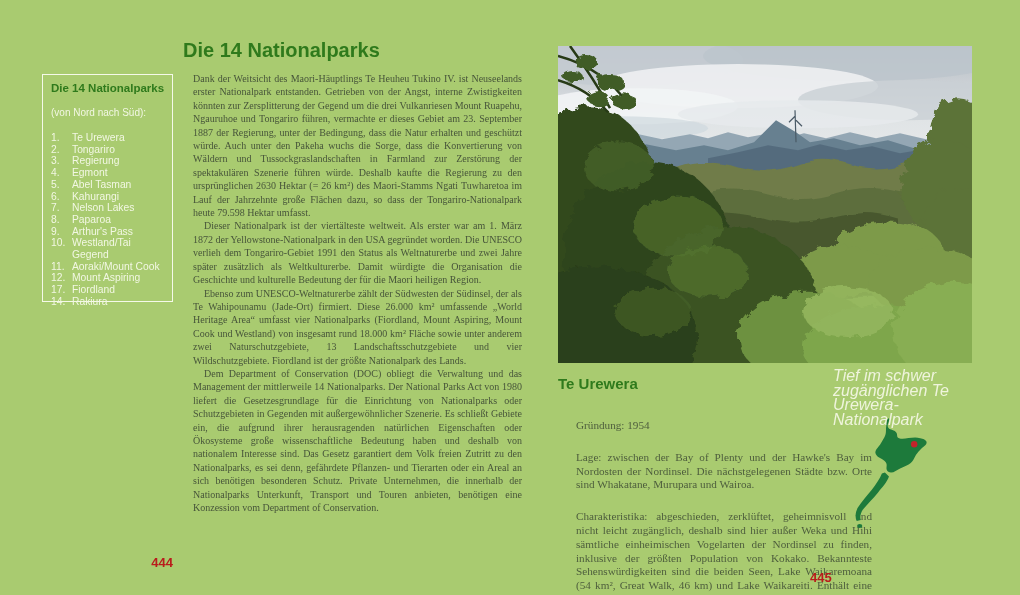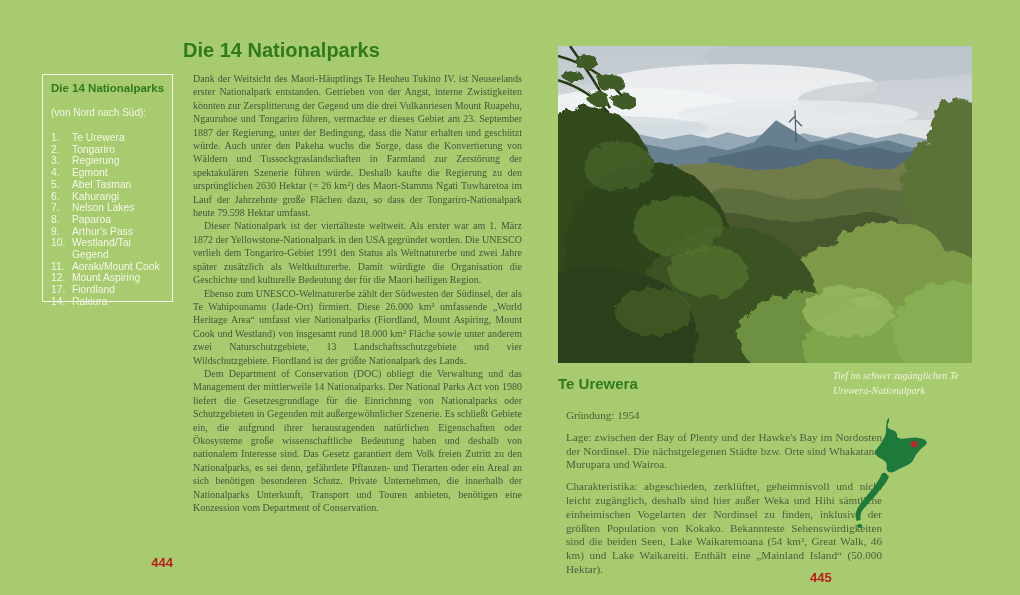--- a/index.html
+++ b/index.html
@@ -21,27 +21,27 @@
   .bodytext p{margin:0;}
   .bodytext p + p{text-indent:11px;}
   .pagenum{position:absolute;font-family:"Liberation Sans",sans-serif;font-weight:bold;
            font-size:13px;color:#b91c1c;}
   .pn-left{left:42px;top:555px;width:131px;text-align:right;}
   .pn-right{left:810px;top:570px;width:130px;text-align:left;}
   
   .photo{position:absolute;left:558px;top:46px;width:414px;height:317px;margin:0;overflow:hidden;}
   .photo svg{display:block;}
   .caption{position:absolute;left:833px;top:369px;width:145px;
-           font-family:Liberation Serif, serif;font-style:italic;
-           font-size:10px;line-height:14.5px;color:#eff4dc;}
+           font-family:Liberation Sans, sans-serif;font-style:italic;
+           font-size:16px;line-height:14.5px;color:#eff4dc;}
   .sect{position:absolute;left:558px;top:375px;margin:0;font-family:"Liberation Sans",sans-serif;
         font-size:15px;font-weight:bold;color:#2f7a1c;}
   .infotext{position:absolute;left:558px;top:401px;width:332px;text-align:justify;
             font-size:11.2px;line-height:13.8px;color:#4e5e3d;hyphens:auto;}
-  .infotext p{margin:8px;}
+  .infotext p{margin:18px;}
   .nzmap{position:absolute;left:852px;top:416px;width:82px;height:116px;}
 </style>
 </head>
 <body>
 
 <div class="spread">
 
   <section>
     <aside class="sidebar">
       <h3>Die 14 Nationalparks</h3>

